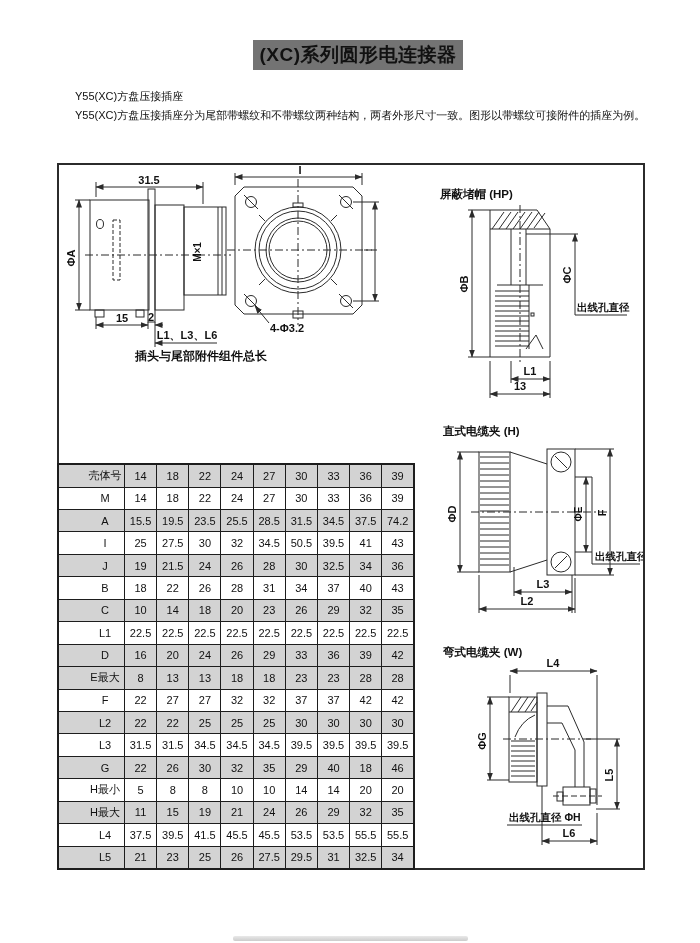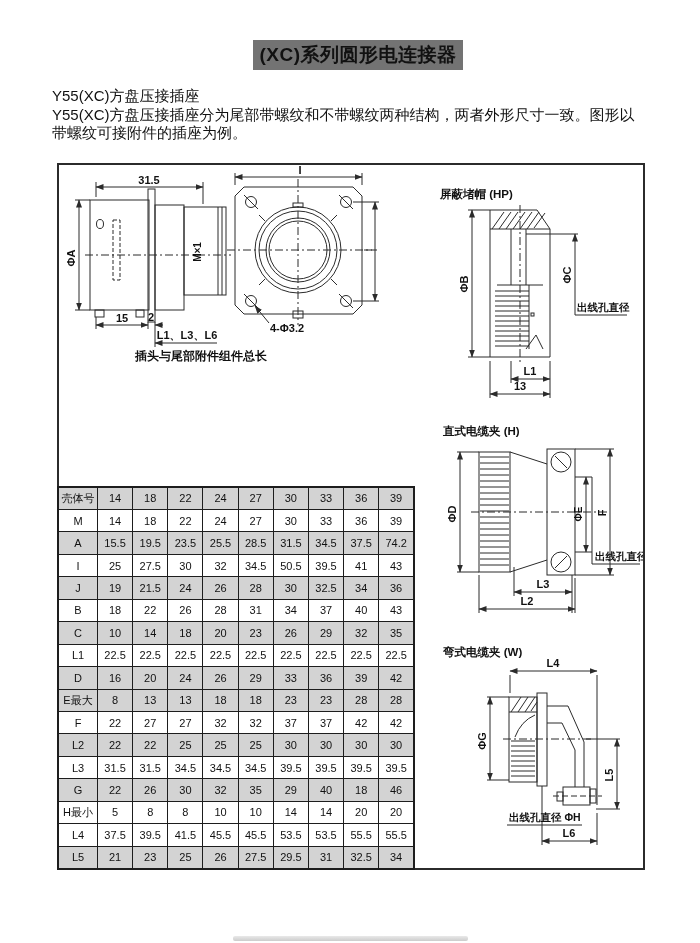--- a/index.html
+++ b/index.html
@@ -2,30 +2,30 @@
 <html><head>
 <meta charset="utf-8">
 <style>
   html,body{margin:0;padding:0;}
   body{width:700px;height:943px;background:#ffffff;position:relative;
        font-family:"Liberation Sans","DejaVu Sans",sans-serif;color:#111;}
   .page{position:absolute;inset:0;overflow:hidden;}
   .title-bar{position:absolute;left:253px;top:40px;width:210px;height:30px;
        background:#737373;font-size:19px;font-weight:bold;line-height:30px;
        text-align:center;letter-spacing:.5px;white-space:nowrap;}
-  .intro{position:absolute;left:52px;top:87px;width:596px;font-size:15px;line-height:18.5px;}
+  .intro{position:absolute;left:75px;top:87px;width:596px;font-size:11px;line-height:18.5px;}
   .intro p{margin:0;}
   .figure-box{position:absolute;left:57px;top:163px;width:588px;height:707px;
        border:2px solid #2b2b2b;box-sizing:border-box;}
   .figure-box svg{position:absolute;left:0;top:0;}
   .dim-table{position:absolute;left:-2px;bottom:-2px;border-collapse:collapse;
        table-layout:fixed;width:358px;border:2px solid #1d1d1d;background:#fff;}
   .dim-table td{border:1px solid #1d1d1d;font-size:11px;text-align:center;
        height:21.45px;padding:0;overflow:hidden;white-space:nowrap;}
-  .dim-table td:first-child{width:38px;}
+  .dim-table td:first-child{width:38px;padding-left:27px;}
   .dim-table tr.gray td{background:#d3d3d3;}
   .footer-divider{position:absolute;left:233px;top:936px;width:235px;height:5px;
        background:linear-gradient(#e9e9e9,#cccccc);border-radius:2px;}
   .dtext{fill:#111;font-family:"Liberation Sans","DejaVu Sans",sans-serif;}
 </style>
 </head>
 <body>
 
 <div class="page">
 
@@ -419,20 +419,32 @@
             <td>5</td>
             <td>8</td>
             <td>8</td>
             <td>10</td>
             <td>10</td>
             <td>14</td>
             <td>14</td>
             <td>20</td>
             <td>20</td>
           </tr>
+          <tr class="gray">
+            <td>H最大</td>
+            <td>11</td>
+            <td>15</td>
+            <td>19</td>
+            <td>21</td>
+            <td>24</td>
+            <td>26</td>
+            <td>29</td>
+            <td>32</td>
+            <td>35</td>
+          </tr>
           <tr>
             <td>L4</td>
             <td>37.5</td>
             <td>39.5</td>
             <td>41.5</td>
             <td>45.5</td>
             <td>45.5</td>
             <td>53.5</td>
             <td>53.5</td>
             <td>55.5</td>

